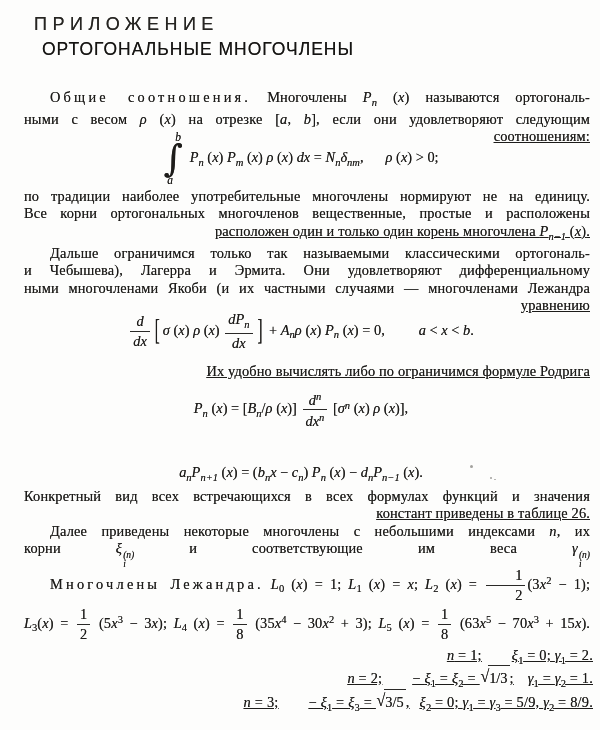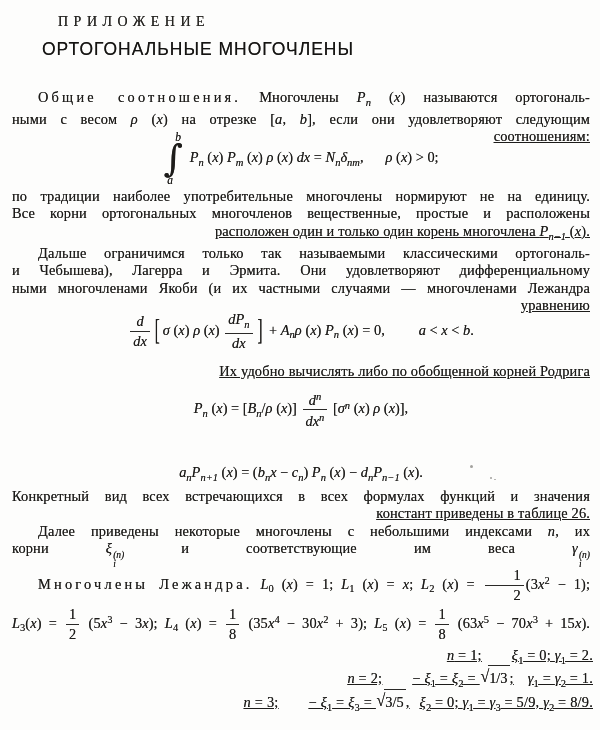--- a/index.html
+++ b/index.html
@@ -6,32 +6,32 @@
   body{width:600px;height:730px;background:#f6f6f4;overflow:hidden;}
   .page{
     position:relative;width:600px;height:730px;
     background:#fdfdfc;
     color:#1d1c1a;
     font-family:"Liberation Serif","DejaVu Serif",serif;
     font-size:14.4px;
     text-shadow:0 0 .45px rgba(25,24,22,.75);
   }
   .kicker{
-    position:absolute;left:58px;top:14px;
-    font-family:Liberation Serif, serif;
-    font-size:14px;letter-spacing:5.5px;color:#262522;
+    position:absolute;left:34px;top:14px;
+    font-family:Liberation Sans, sans-serif;
+    font-size:18px;letter-spacing:5.5px;color:#262522;
   }
   .title{
     position:absolute;left:42px;top:39px;
     font-family:"Liberation Sans","DejaVu Sans",sans-serif;
     font-weight:normal;font-size:17.5px;letter-spacing:1px;color:#151412;
   }
   .blk{position:absolute;left:12px;width:578px;}
   .ln{line-height:17.4px;letter-spacing:.15px;}
-  .jline{text-align:justify;text-align-last:justify;}
+  .jline{text-align:justify;text-align-last:justify;margin-left:12px;}
   .lline{text-align:right;text-decoration:underline;}
   .ind{text-indent:26px;}
   .sp{letter-spacing:3.2px;}
   .disp{text-align:center;line-height:1.15;}
   .legline{line-height:37px;letter-spacing:.1px;}
   .nline{line-height:24px;letter-spacing:.2px;}
   .mi{font-style:italic;}
   .mt{font-style:normal;}
   sub{font-size:10.5px;vertical-align:-3.5px;letter-spacing:0;}
   sup{font-size:10.5px;vertical-align:4.5px;letter-spacing:0;}
@@ -77,21 +77,21 @@
     <div class="ln lline"><span class="mt">расположен один и только один корень многочлена </span><span class="mi">P</span><sub class="mi">n−1</sub><span class="mt"> </span><span class="mt">(</span><span class="mi">x</span><span class="mt">)</span><span class="mt">.</span></div>
     <div class="ln jline ind"><span class="mt">Дальше ограничимся только так называемыми классическими ортогональ-</span></div>
     <div class="ln jline"><span class="mt">и Чебышева), Лагерра и Эрмита. Они удовлетворяют дифференциальному</span></div>
     <div class="ln jline"><span class="mt">ными многочленами Якоби (и их частными случаями — многочленами Лежандра</span></div>
     <div class="ln lline"><span class="mt">уравнению</span></div>
   </div>
 
   <div class="blk disp" style="top:312px"><span class="mfrac"><span class="fn"><span class="mi">d</span></span><span class="fd"><span class="mi">dx</span></span></span><span class="mbig">[</span><span class="mi">σ</span><span class="mt"> </span><span class="mt">(</span><span class="mi">x</span><span class="mt">)</span><span class="mt"> </span><span class="mi">ρ</span><span class="mt"> </span><span class="mt">(</span><span class="mi">x</span><span class="mt">)</span><span class="mt"> </span><span class="mfrac"><span class="fn"><span class="mi">dP</span><sub class="mi">n</sub></span><span class="fd"><span class="mi">dx</span></span></span><span class="mbig">]</span><span class="mt"> + </span><span class="mi">A</span><sub class="mi">n</sub><span class="mi">ρ</span><span class="mt"> </span><span class="mt">(</span><span class="mi">x</span><span class="mt">)</span><span class="mt"> </span><span class="mi">P</span><sub class="mi">n</sub><span class="mt"> </span><span class="mt">(</span><span class="mi">x</span><span class="mt">)</span><span class="mt"> = 0,</span><span class="mg" style="width: 34px;"></span><span class="mi">a</span><span class="mt"> &lt; </span><span class="mi">x</span><span class="mt"> &lt; </span><span class="mi">b</span><span class="mt">.</span></div>
 
   <div class="blk" style="top:363px">
-    <div class="ln lline"><span class="mt">Их удобно вычислять либо по обобщенной корней Родрига</span></div>
+    <div class="ln lline"><span class="mt">Их удобно вычислять либо по ограничимся формуле Родрига</span></div>
   </div>
 
   <div class="blk disp" style="top:392px"><span class="mi">P</span><sub class="mi">n</sub><span class="mt"> </span><span class="mt">(</span><span class="mi">x</span><span class="mt">)</span><span class="mt"> = [</span><span class="mi">B</span><sub class="mi">n</sub><span class="mt">/</span><span class="mi">ρ</span><span class="mt"> </span><span class="mt">(</span><span class="mi">x</span><span class="mt">)</span><span class="mt">] </span><span class="mfrac"><span class="fn"><span class="mi">d</span><sup class="mi">n</sup></span><span class="fd"><span class="mi">dx</span><sup class="mi">n</sup></span></span><span class="mt mt"> [</span><span class="mi">σ</span><sup class="mi">n</sup><span class="mt"> </span><span class="mt">(</span><span class="mi">x</span><span class="mt">)</span><span class="mt"> </span><span class="mi">ρ</span><span class="mt"> </span><span class="mt">(</span><span class="mi">x</span><span class="mt">)</span><span class="mt">],</span></div>
 
 
   <div class="blk disp" style="top:464px"><span class="mi">a</span><sub class="mi">n</sub><span class="mi">P</span><sub class="mi">n+1</sub><span class="mt"> </span><span class="mt">(</span><span class="mi">x</span><span class="mt">)</span><span class="mt"> = (</span><span class="mi">b</span><sub class="mi">n</sub><span class="mi">x</span><span class="mt"> − </span><span class="mi">c</span><sub class="mi">n</sub><span class="mt">) </span><span class="mi">P</span><sub class="mi">n</sub><span class="mt"> </span><span class="mt">(</span><span class="mi">x</span><span class="mt">)</span><span class="mt"> − </span><span class="mi">d</span><sub class="mi">n</sub><span class="mi">P</span><sub class="mi">n−1</sub><span class="mt"> </span><span class="mt">(</span><span class="mi">x</span><span class="mt">)</span><span class="mt">.</span></div>
 
   <div class="blk" style="top:488px">
     <div class="ln jline"><span class="mt">Конкретный вид всех встречающихся в всех формулах функций и значения</span></div>
     <div class="ln lline"><span class="mt">констант приведены в таблице 26.</span></div>

